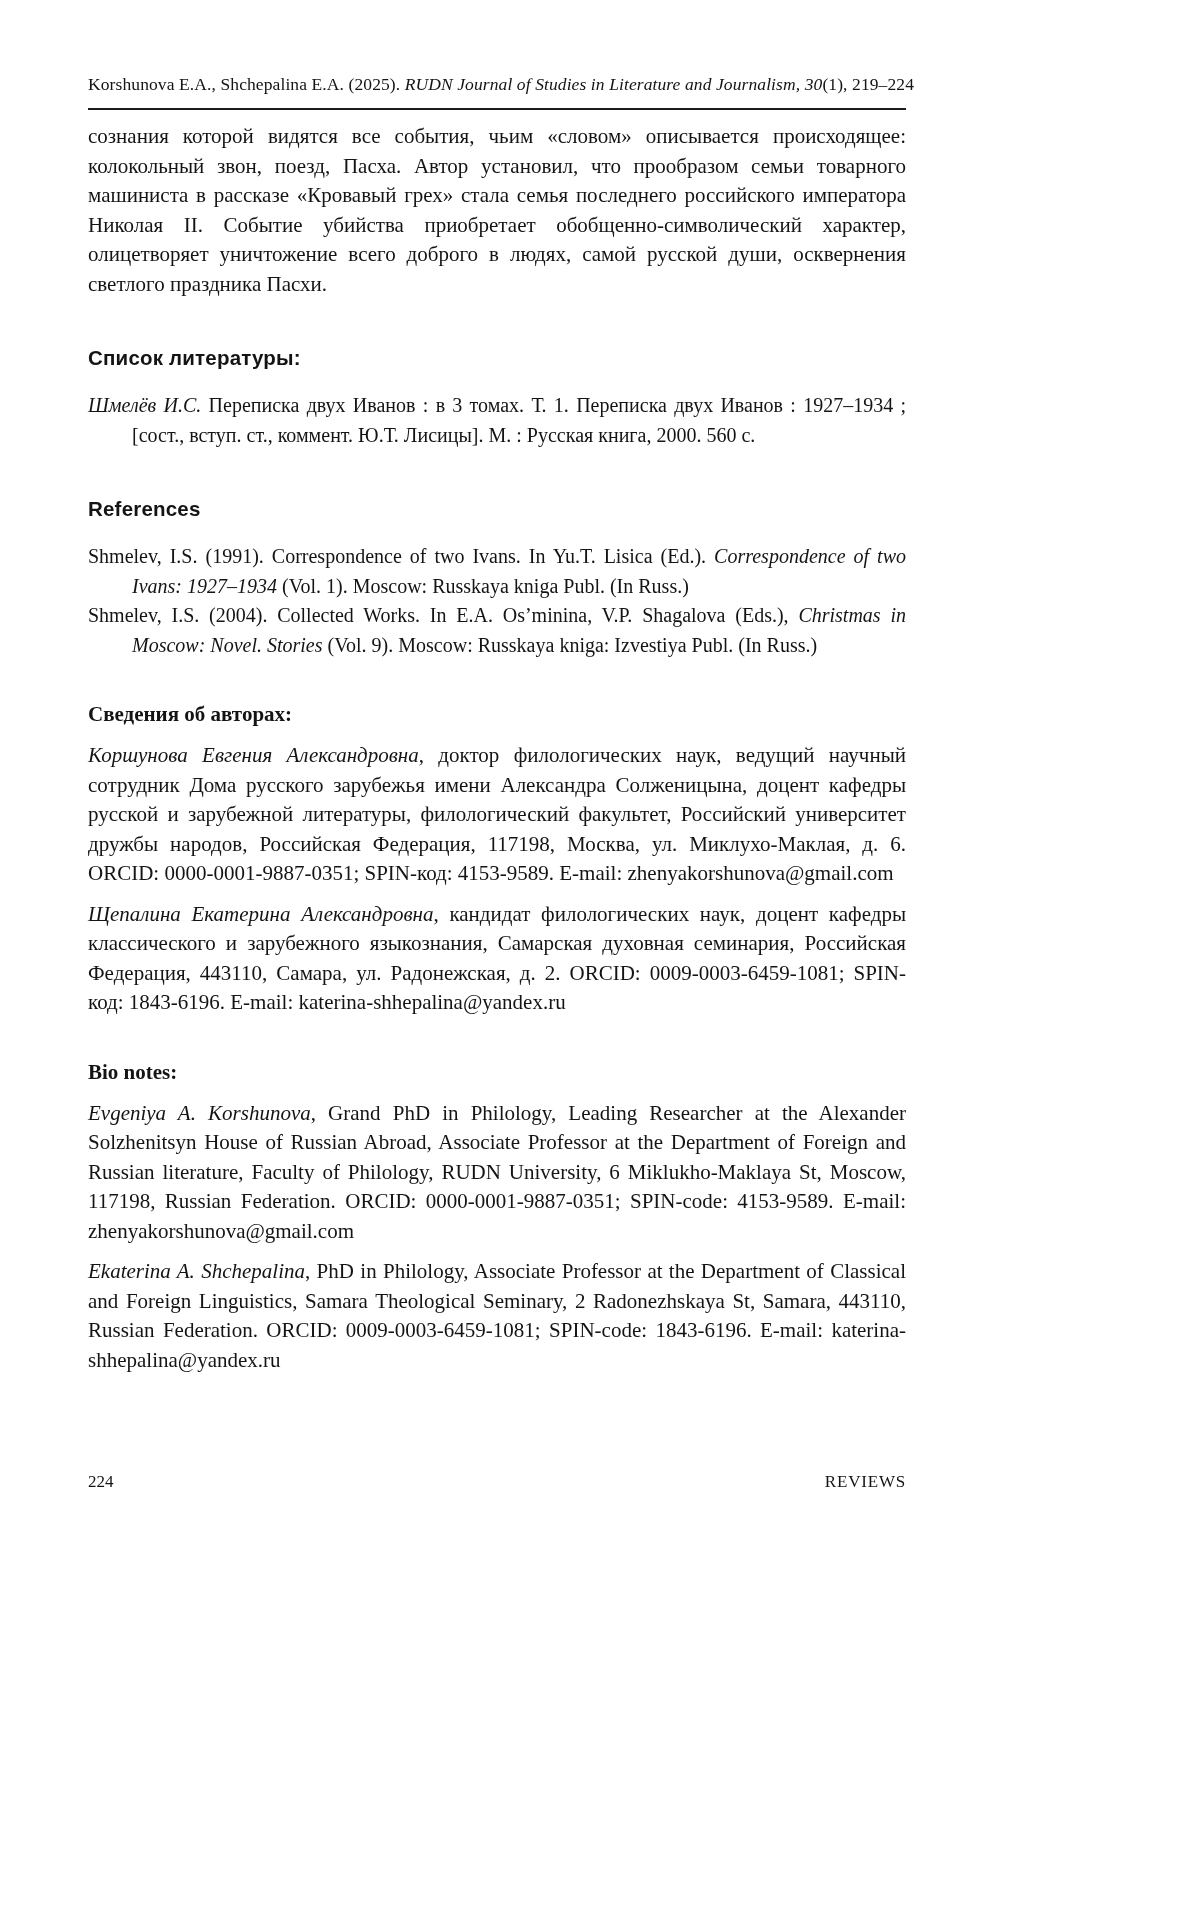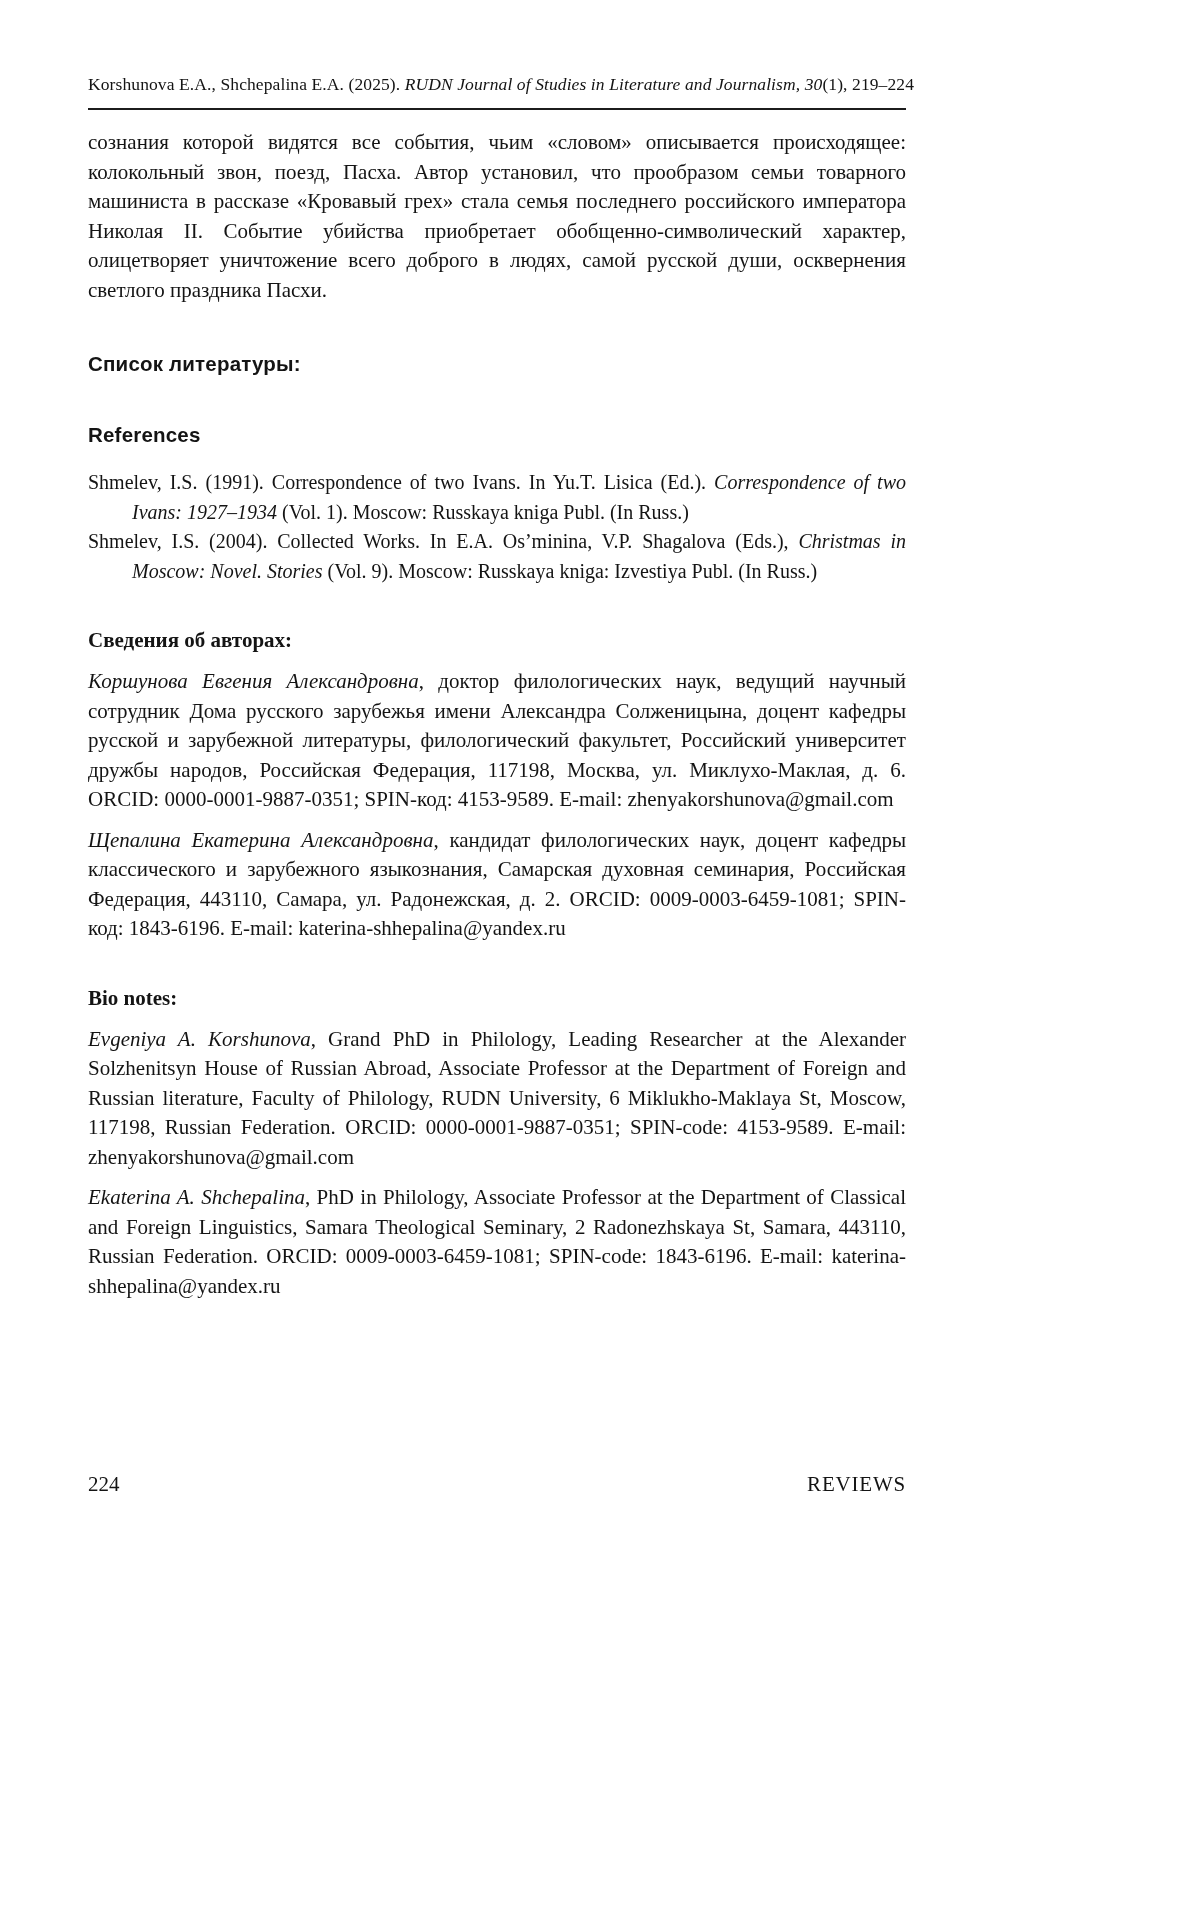--- a/index.html
+++ b/index.html
@@ -22,21 +22,21 @@
     font-size: 17.5px;
     text-align: center;
     white-space: nowrap;
     letter-spacing: 0.1px;
   }
   .rule {
     border-bottom: 2.5px solid #1c1c1c;
     margin-top: 13px;
   }
   .body-text {
-    margin-top: 18px;
+    margin-top: 12px;
     font-size: 21px;
     line-height: 29.5px;
     text-align: justify;
   }
   .center-head {
     margin-top: 47px;
     margin-bottom: 21px;
     font-family: "Liberation Sans", sans-serif;
     font-size: 20.5px;
     font-weight: bold;
@@ -62,39 +62,42 @@
     margin-bottom: 11px;
   }
   .footer {
     position: absolute;
     left: 88px;
     top: 1472px;
     width: 818px;
     display: flex;
     justify-content: space-between;
     align-items: baseline;
-    font-size: 21px;
+    font-size: 17px;
   }
   .footer .reviews { letter-spacing: 0.8px; }
 </style>
 </head>
 <body>
 
 <div class="content">
 
   <div class="running-head">
     <span>Korshunova E.A., Shchepalina E.A. (2025). </span><span class="it">RUDN Journal of Studies in Literature and Journalism, 30</span><span>(1), 219–224</span>
   </div>
 
   <div class="rule"></div>
 
   <p class="body-text">сознания которой видятся все события, чьим «словом» описывается происходящее: колокольный звон, поезд, Пасха. Автор установил, что прообразом семьи товарного машиниста в рассказе «Кровавый грех» стала семья последнего российского императора Николая II. Событие убийства приобретает обобщенно-символический характер, олицетворяет уничтожение всего доброго в людях, самой русской души, осквернения светлого праздника Пасхи.</p>
 
   <h2 class="center-head">Список литературы:</h2>
 
+  <div class="ref">
+    <span class="it">Шмелёв И.С.</span><span> Переписка двух Иванов : в 3 томах. Т. 1. Переписка двух Иванов : 1927–1934 ; [сост., вступ. ст., коммент. Ю.Т. Лисицы]. М. : Русская книга, 2000. 560 с.</span>
+  </div>
 
   <h2 class="center-head">References</h2>
 
   <div class="ref">
     <span>Shmelev, I.S. (1991). Correspondence of two Ivans. In Yu.T. Lisica (Ed.). </span><span class="it">Correspondence of two Ivans: 1927–1934</span><span> (Vol. 1). Moscow: Russkaya kniga Publ. (In Russ.)</span>
   </div>
   <div class="ref">
     <span>Shmelev, I.S. (2004). Collected Works. In E.A. Os’minina, V.P. Shagalova (Eds.), </span><span class="it">Christmas in Moscow: Novel. Stories</span><span> (Vol. 9). Moscow: Russkaya kniga: Izvestiya Publ. (In Russ.)</span>
   </div>
 

